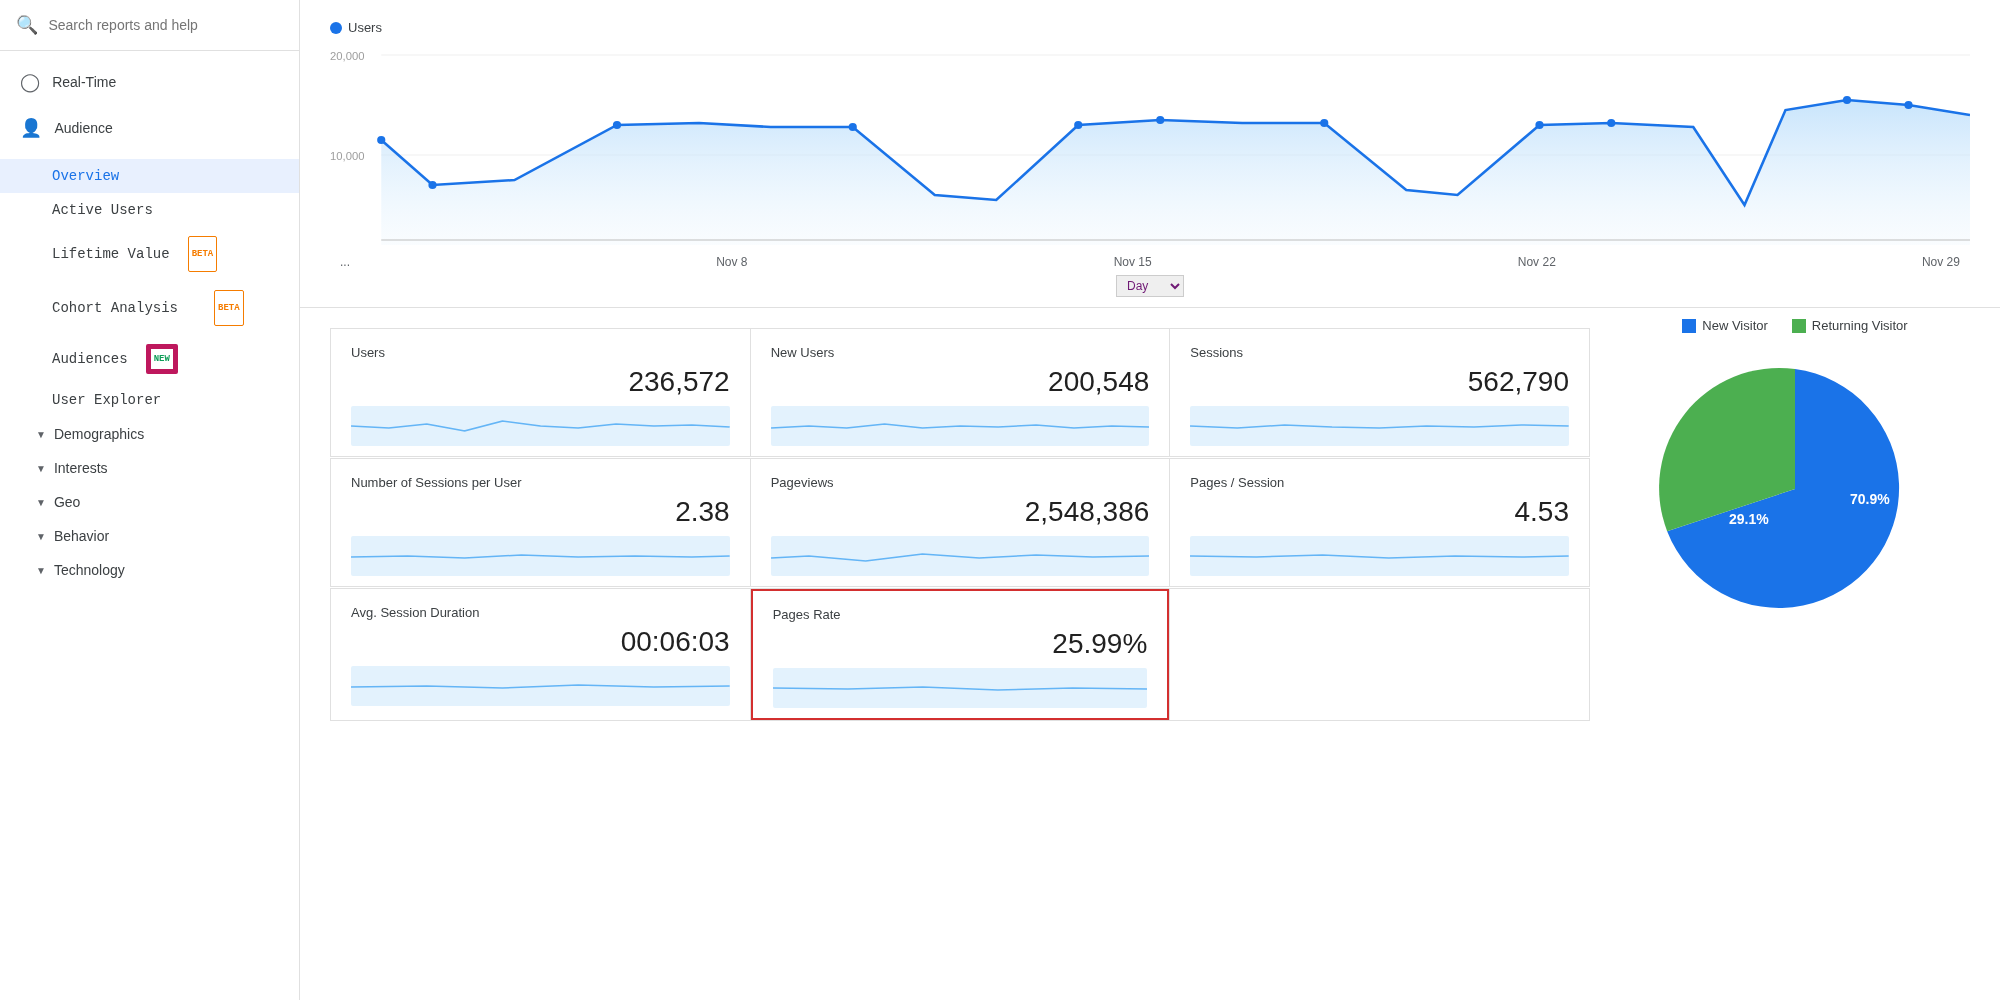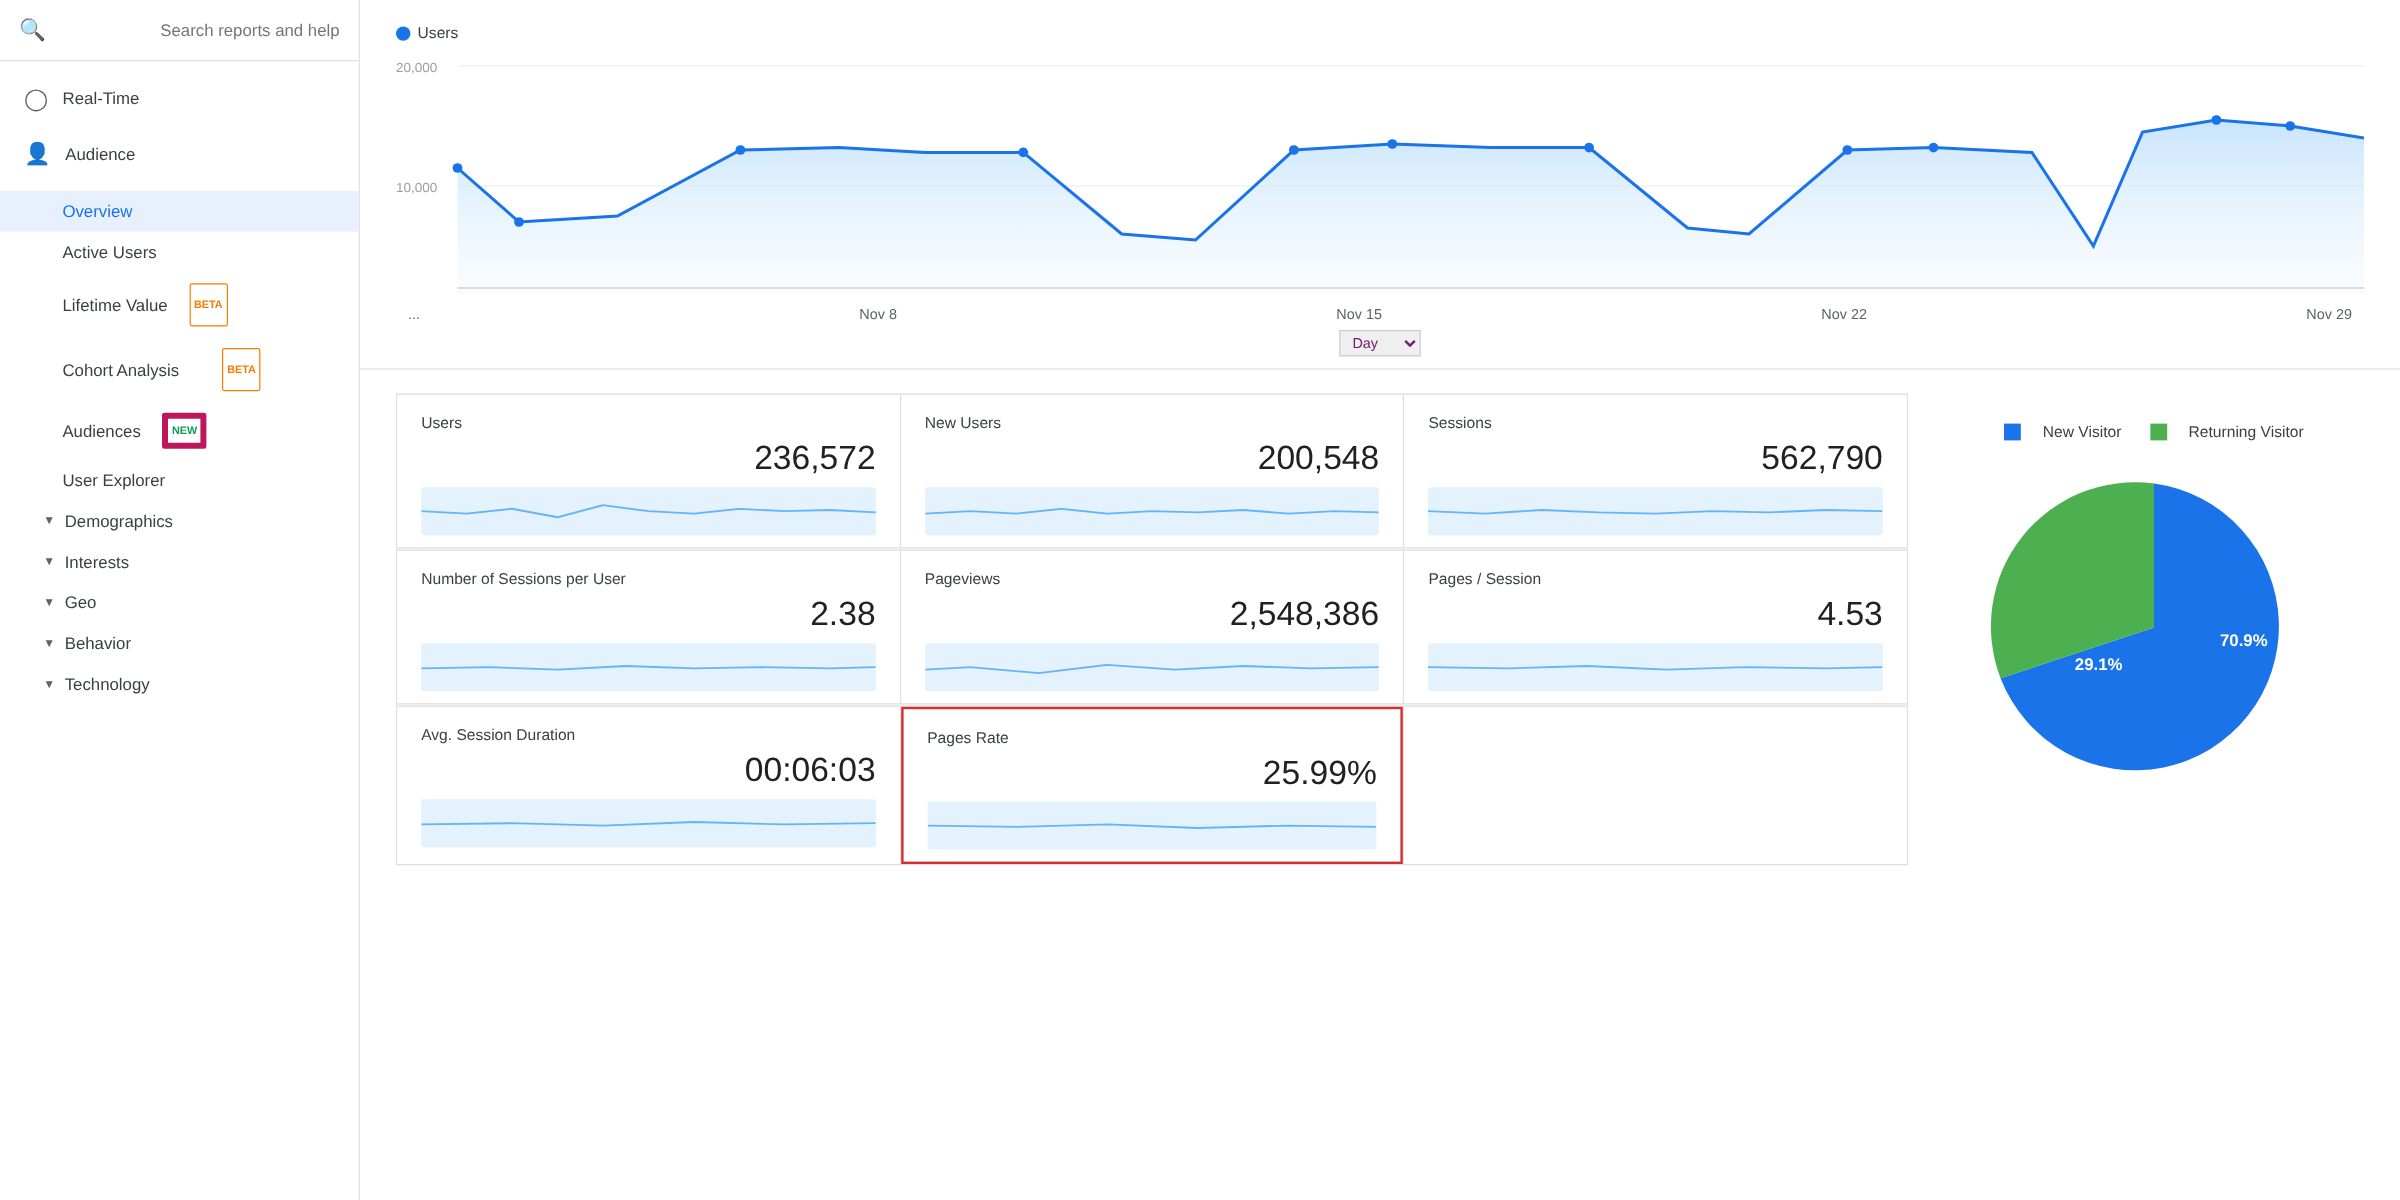--- a/index.html
+++ b/index.html
@@ -17,30 +17,30 @@
     }
     .search-bar {
       display: flex;
       align-items: center;
       padding: 14px 16px;
       border-bottom: 1px solid #e0e0e0;
       gap: 10px;
     }
     .search-icon { color: #5f6368; font-size: 18px; }
     .search-input {
-      border: none; outline: none; font-size: 14px; color: #5f6368; background: transparent; width: 100%; text-align: right;
+      border: none; outline: none; font-size: 14px; color: #5f6368; background: transparent; width: 100%;
     }
     .nav-section { padding: 8px 0; }
     .nav-item {
       display: flex; align-items: center; gap: 12px;
       padding: 12px 20px; cursor: pointer; font-size: 14px; color: #3c4043;
     }
     .nav-item .nav-icon { font-size: 18px; color: #5f6368; }
 
-    .sub-nav { padding-left: 0; }
+    .sub-nav { padding-left: 0; font-family: Liberation Mono, monospace; }
     .sub-nav-item {
       padding: 9px 20px 9px 52px;
       font-size: 14px; color: #3c4043; cursor: pointer;
     }
     .sub-nav-item.active { color: #1a73e8; font-weight: 500; background: #e8f0fe; }
     .sub-nav-item.has-badge { display: flex; align-items: center; gap: 18px; }
 
     .badge-beta {
       font-size: 9px; font-weight: bold; color: #f57c00;
       border: 1px solid #f57c00; border-radius: 2px; padding: 12px 3px;
@@ -166,21 +166,21 @@
       background: #e0e0e0;
       border: 1px solid #e0e0e0;
       margin-top: 0;
     }
 
     .pie-legend {
       display: flex; gap: 24px; align-items: center;
       justify-content: center;
       margin-bottom: 16px;
     }
-    .pie-legend-item { display: flex; align-items: center; gap: 18px; font-size: 13px; color: #3c4043; margin-top: 34px; }
+    .pie-legend-item { display: flex; align-items: center; gap: 6px; font-size: 13px; color: #3c4043; }
     .pie-legend-dot { width: 14px; height: 14px; }
 
     .pie-container {
       display: flex;
       justify-content: center;
     }
 
     
     .bottom-area {
       display: flex;

